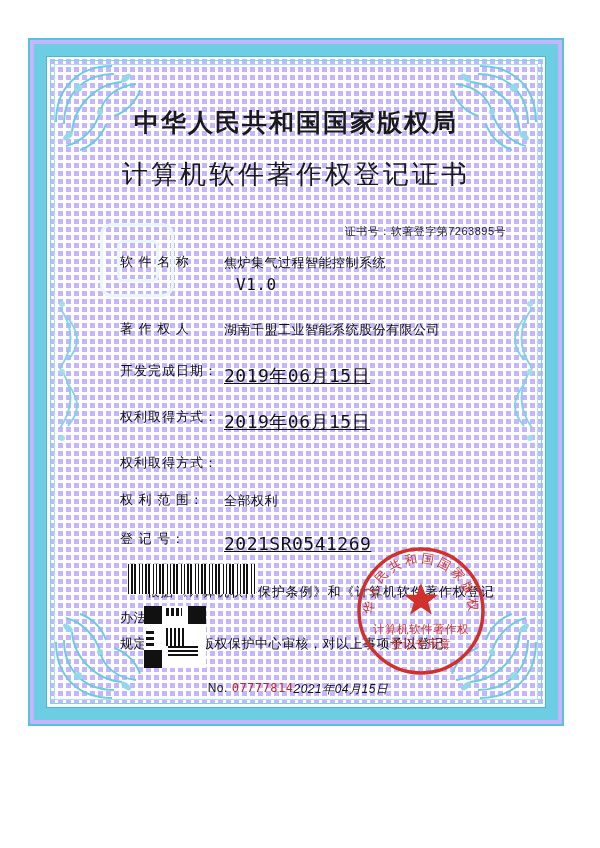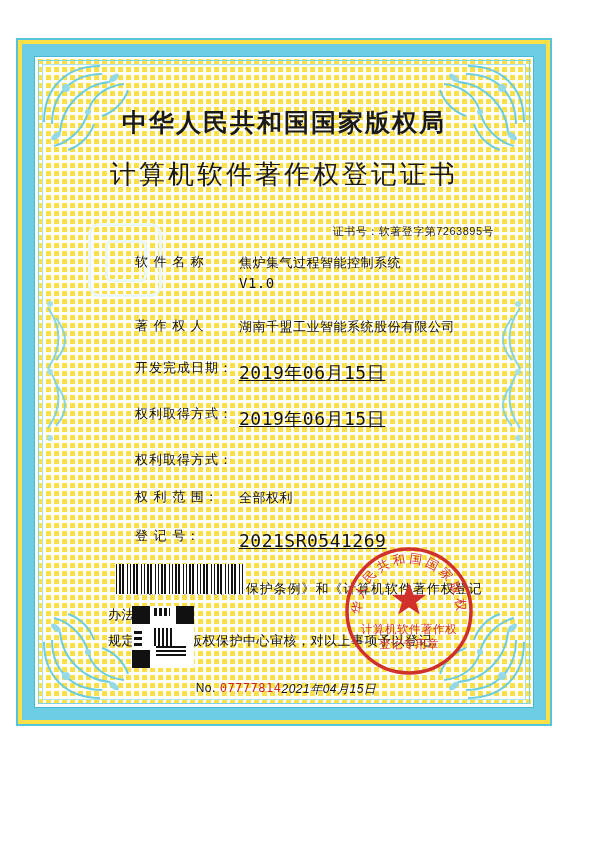--- a/index.html
+++ b/index.html
@@ -10,25 +10,25 @@
   body {
     width: 600px;
     height: 848px;
     font-family: "Liberation Sans", sans-serif;
     position: relative;
     overflow: hidden;
   }
 
   .certificate {
     position: absolute;
-    left: 16px;
+    left: 28px;
     top: 38px;
     width: 536px;
     height: 688px;
-    background: #fde047;
+    background: #c4b5fd;
     box-sizing: border-box;
   }
 
   
   .border-outer {
     position: absolute;
     inset: 0;
     border: 2px solid #56c3dc;
     box-sizing: border-box;
   }
@@ -161,28 +161,27 @@
     align-items: flex-start;
     margin-bottom: 7px;
     font-size: 13px;
     color: #111;
   }
   .field-label {
     width: 104px;
     flex: 0 0 104px;
     letter-spacing: 1px;
     white-space: nowrap;
-    padding-left: 27px;
   }
   .field-value {
     flex: 1;
     letter-spacing: .5px;
     line-height: 1.5;
   }
-  .field-value .line2 { display:block; font-family:"DejaVu Sans Mono","Liberation Mono",monospace; font-size:14px;}
+  .field-value .line2 { display:block; font-family:"DejaVu Sans Mono","Liberation Mono",monospace; font-size:16px;margin-left:12px;}
   .mono { font-family: "DejaVu Sans Mono", "Liberation Mono", monospace; font-size: 18px; text-decoration: underline; }
 
   .gap-big { height: 16px; }
   .gap-mid { height: 12px; }
 
   .paragraph {
     margin-top: 22px;
     padding-left: 52px;
     padding-right: 30px;
     font-size: 13px;

